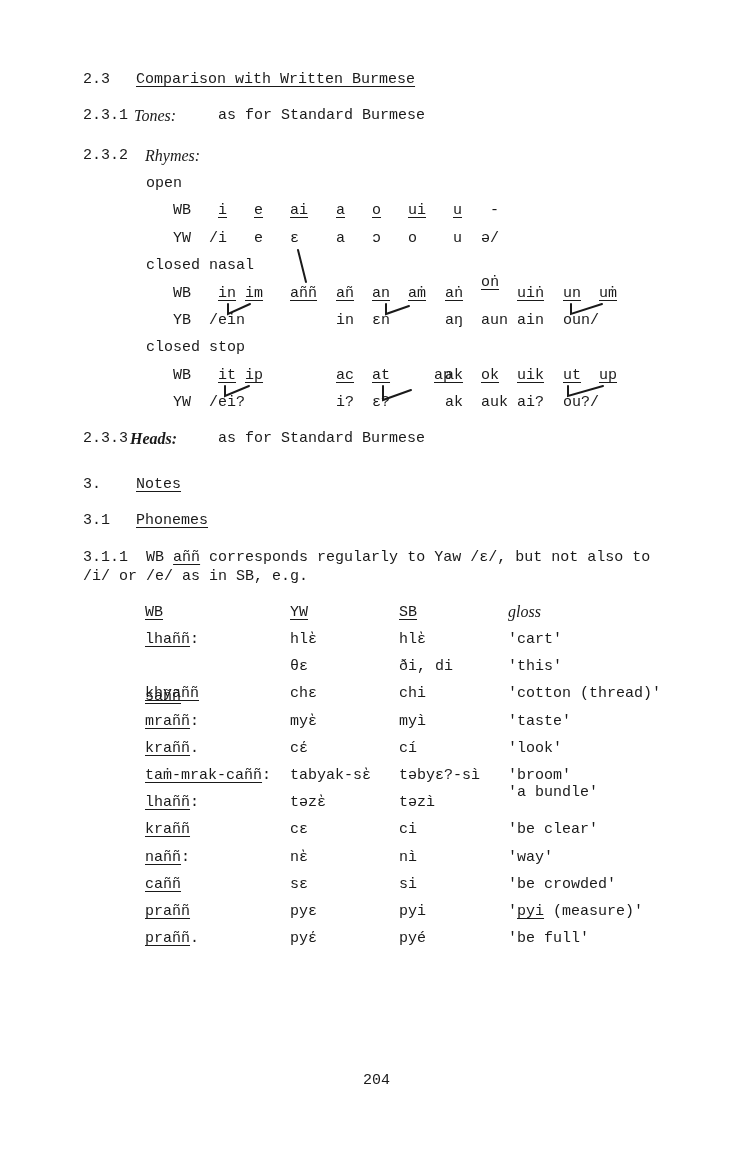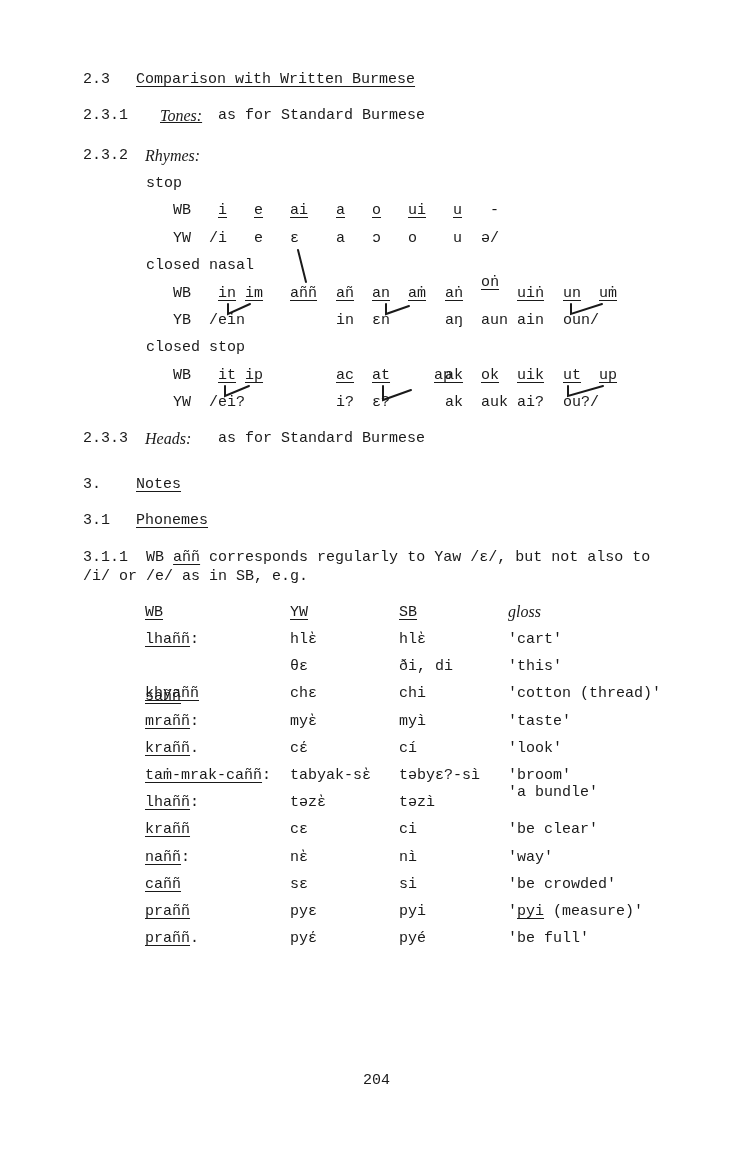--- a/index.html
+++ b/index.html
@@ -14,27 +14,27 @@
   svg.lines { position: absolute; left: 0; top: 0; width: 743px; height: 1170px; pointer-events: none; }
   .cell { position: absolute; white-space: nowrap; line-height: 18px; }
 </style>
 </head>
 <body>
 
 <div class="abs" style="left:83px;top:71px;">2.3</div>
 <div class="abs u" style="left:136px;top:71px;">Comparison with Written Burmese</div>
 
 <div class="abs" style="left:83px;top:107px;">2.3.1</div>
-<div class="abs it" style="left:160px;top:107px;text-decoration:underline;">Tones:</div>
+<div class="abs it" style="left:134px;top:107px;">Tones:</div>
 <div class="abs" style="left:218px;top:107px;">as for Standard Burmese</div>
 
 <div class="abs" style="left:83px;top:147px;">2.3.2</div>
 <div class="abs it" style="left:145px;top:147px;">Rhymes:</div>
 
-<div class="abs" style="left:146px;top:175px;">stop</div>
+<div class="abs" style="left:146px;top:175px;">open</div>
 <div class="abs" style="left:173px;top:202px;">WB</div>
 <div class="cell u" style="left:218px;top:202px;">i</div>
 <div class="cell u" style="left:254px;top:202px;">e</div>
 <div class="cell u" style="left:290px;top:202px;">ai</div>
 <div class="cell u" style="left:336px;top:202px;">a</div>
 <div class="cell u" style="left:372px;top:202px;">o</div>
 <div class="cell u" style="left:408px;top:202px;">ui</div>
 <div class="cell u" style="left:453px;top:202px;">u</div>
 <div class="cell" style="left:490px;top:202px;">-</div>
 
@@ -106,21 +106,21 @@
 
     <polyline points="225,386 225,396 249,386"></polyline>
 
     <polyline points="383,386 383,400 411,390"></polyline>
 
     <polyline points="568,386 568,396 603,386"></polyline>
   </g>
 </svg>
 
 <div class="abs" style="left:83px;top:430px;">2.3.3</div>
-<div class="abs it" style="left:145px;top:430px;">Heads:</div>
+<div class="abs it" style="left:130px;top:430px;font-weight:bold;">Heads:</div>
 <div class="abs" style="left:218px;top:430px;">as for Standard Burmese</div>
 
 <div class="abs" style="left:83px;top:476px;">3.</div>
 <div class="abs u" style="left:136px;top:476px;">Notes</div>
 
 <div class="abs" style="left:83px;top:512px;">3.1</div>
 <div class="abs u" style="left:136px;top:512px;">Phonemes</div>
 
 <div class="abs" style="left:83px;top:549px;">
   <span>3.1.1</span>&nbsp;

